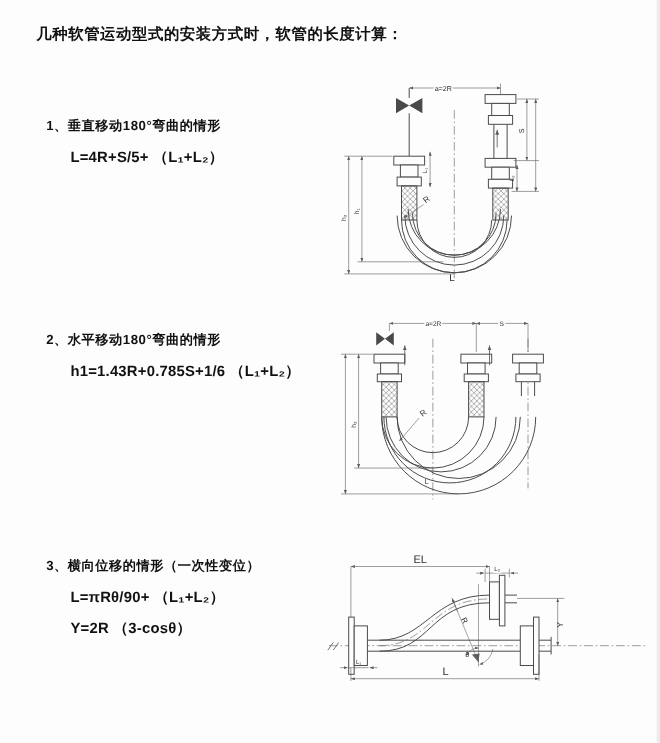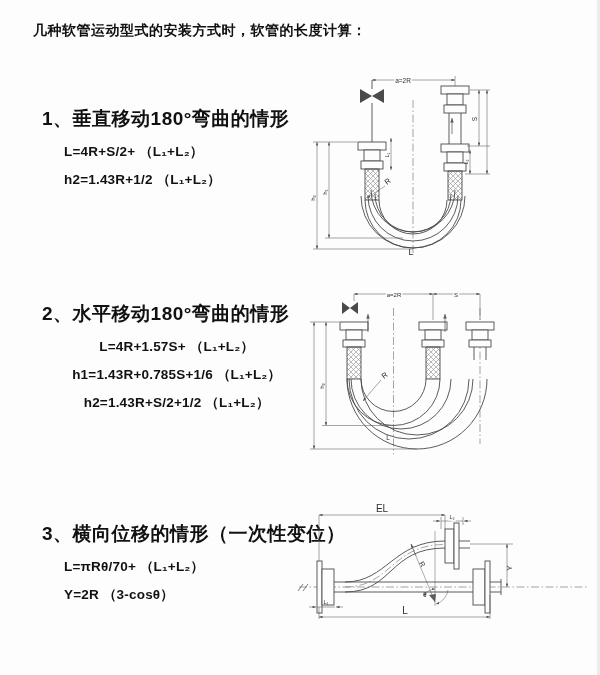--- a/index.html
+++ b/index.html
@@ -2,23 +2,23 @@
 <html><head>
 <meta charset="utf-8">
 <style>
   html,body{margin:0;padding:0;}
   body{font-family:"Liberation Sans","DejaVu Sans",sans-serif;background:#e8e8e8;}
   .page{position:relative;width:600px;height:675px;background:#fdfdfd;overflow:hidden;
         border-right:3px solid #ececec;box-sizing:border-box;color:#111;padding-left:24px;}
   .title{position:absolute;left:33px;top:22px;font-size:14px;font-weight:700;letter-spacing:.5px;}
   .section{position:absolute;}
   .sec1{left:42px;top:106px;}
-  .sec2{left:42px;top:301px;text-align:center;}
-  .sec3{left:42px;top:521px;}
-  .heading{font-size:19px;font-weight:700;letter-spacing:.5px;margin-bottom:6px;}
+  .sec2{left:42px;top:301px;}
+  .sec3{left:42px;top:506px;}
+  .heading{font-size:12px;font-weight:700;letter-spacing:.5px;margin-bottom:6px;}
   .formulas{margin-left:22px;}
   .formula{font-size:13.5px;font-weight:600;line-height:28px;white-space:nowrap;letter-spacing:.2px;}
   svg{position:absolute;}
   #d1{left:303px;top:66px;}
   #d2{left:306px;top:282px;}
   #d3{left:295px;top:499px;}
   svg text{font-family:"Liberation Sans","DejaVu Sans",sans-serif;fill:#2e2e2e;}
   .draw{stroke:#4a4a4a;stroke-width:.9;fill:none;}
   .dims{stroke:#5d5d5d;stroke-width:.55;fill:none;}
   .aux{stroke:#5d5d5d;stroke-width:.5;fill:none;}
@@ -29,38 +29,35 @@
 </head>
 <body>
 
 <div class="page">
 
   <div class="title">几种软管运动型式的安装方式时，软管的长度计算：</div>
 
   <div class="section sec1">
     <div class="heading">1、垂直移动180°弯曲的情形</div>
     <div class="formulas">
-      <div class="formula">L=4R+S/2+ （L₁+L₂）</div>
-      <div class="formula">h2=1.43R+1/2 （L₁+L₂）</div>
+      <div class="formula">L=4R+S/5+ （L₁+L₂）</div>
     </div>
   </div>
 
   <div class="section sec2">
     <div class="heading">2、水平移动180°弯曲的情形</div>
     <div class="formulas">
-      <div class="formula">L=4R+1.57S+ （L₁+L₂）</div>
       <div class="formula">h1=1.43R+0.785S+1/6 （L₁+L₂）</div>
-      <div class="formula">h2=1.43R+S/2+1/2 （L₁+L₂）</div>
     </div>
   </div>
 
   <div class="section sec3">
     <div class="heading">3、横向位移的情形（一次性变位）</div>
     <div class="formulas">
-      <div class="formula">L=πRθ/70+ （L₁+L₂）</div>
+      <div class="formula">L=πRθ/90+ （L₁+L₂）</div>
       <div class="formula">Y=2R （3-cosθ）</div>
     </div>
   </div>
 
   <svg id="d1" width="285" height="195" viewBox="0 0 285 195">
     <defs>
       <marker id="ar1" viewBox="0 0 10 8" refX="10" refY="4" markerWidth="6.5" markerHeight="5.2" orient="auto-start-reverse">
         <path d="M0,0 L10,4 L0,8 Z" fill="#5d5d5d"></path>
       </marker>
       <pattern id="br1" width="5" height="5" patternUnits="userSpaceOnUse">

